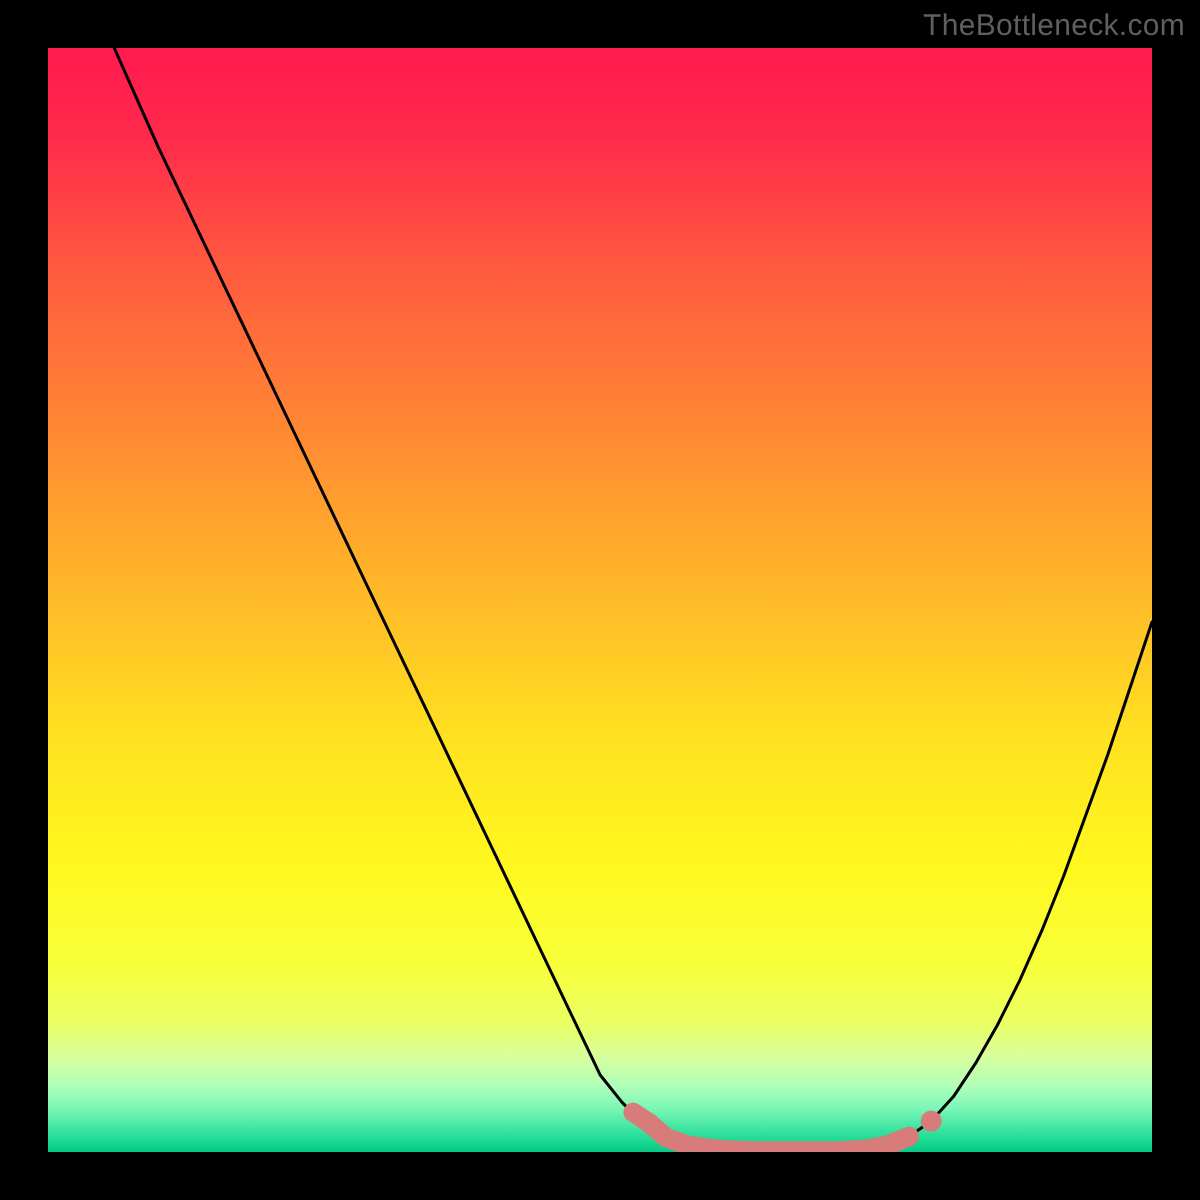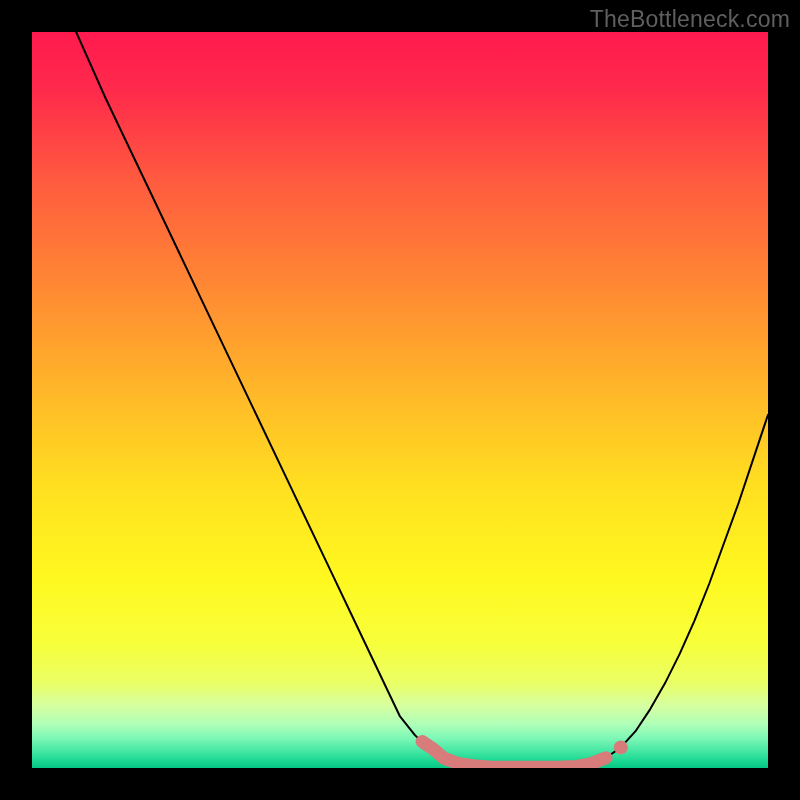--- a/index.html
+++ b/index.html
@@ -30,21 +30,21 @@
   }
   .curve-svg {
     position: absolute;
     inset: 0;
   }
   .watermark {
     position: absolute;
     top: 6px;
     right: 10px;
     color: #5f5f5f;
-    font-size: 23px;
+    font-size: 20px;
     font-weight: 400;
     letter-spacing: 0.2px;
   }
 </style>
 </head>
 <body>
 
 <div class="chart-wrap">
   <div class="watermark">TheBottleneck.com</div>
 

